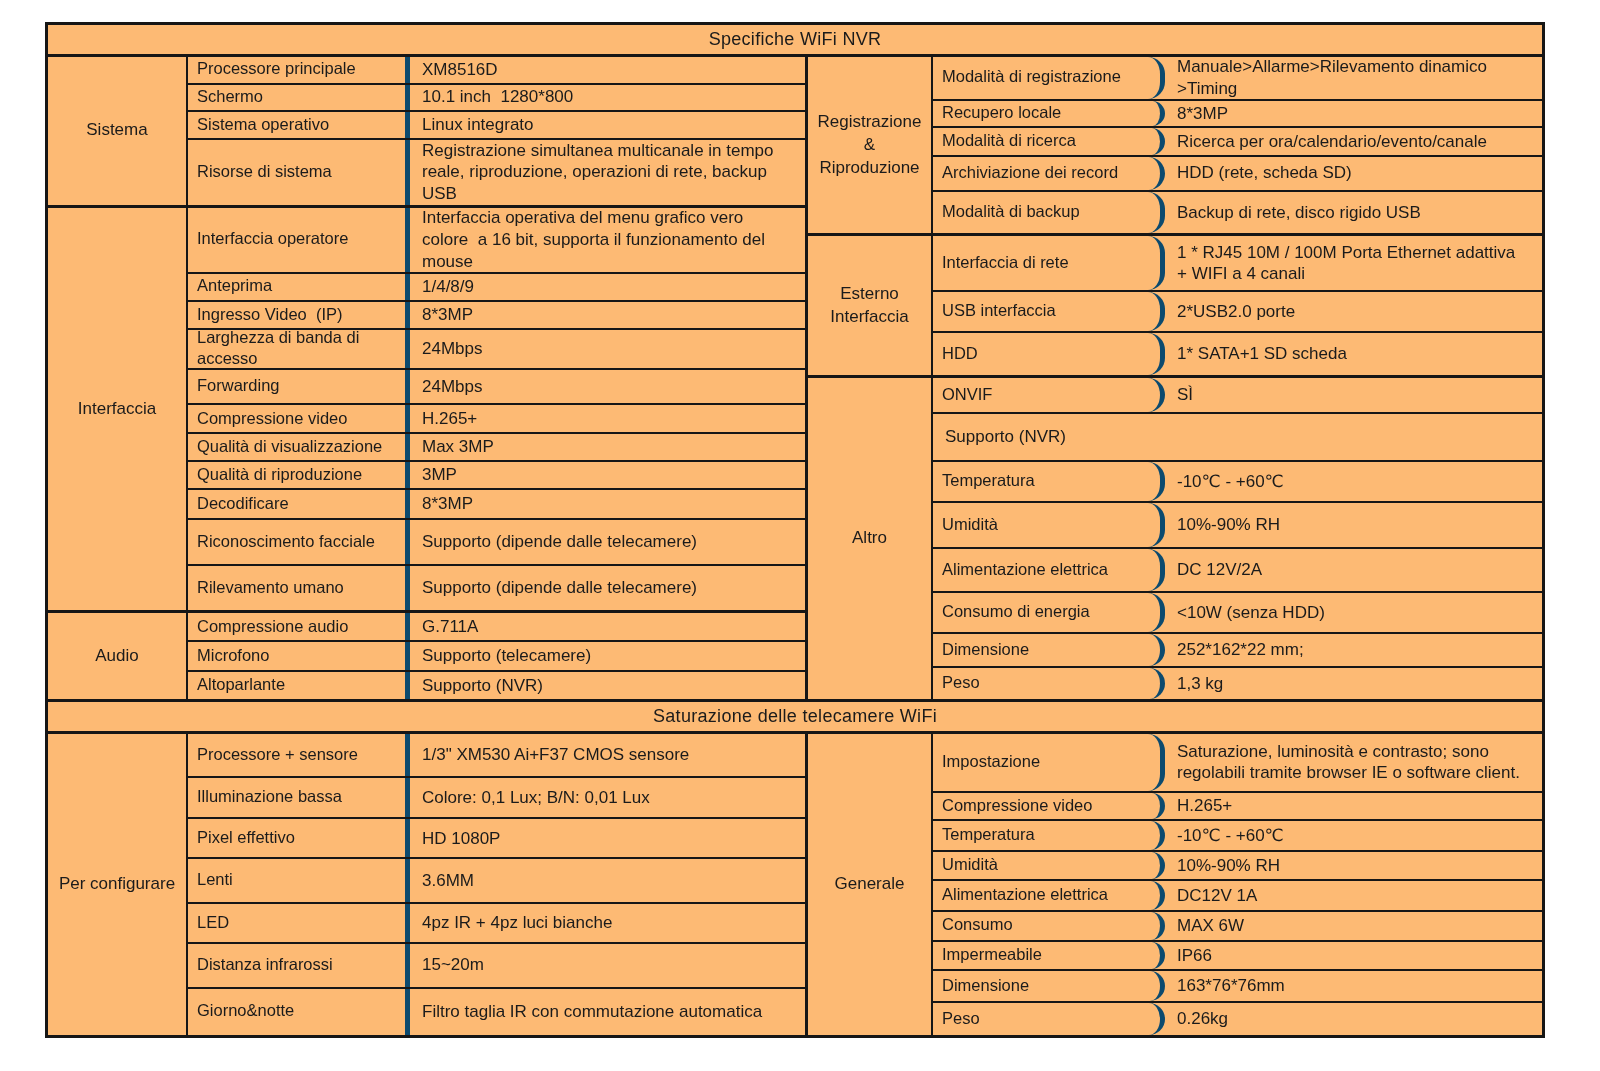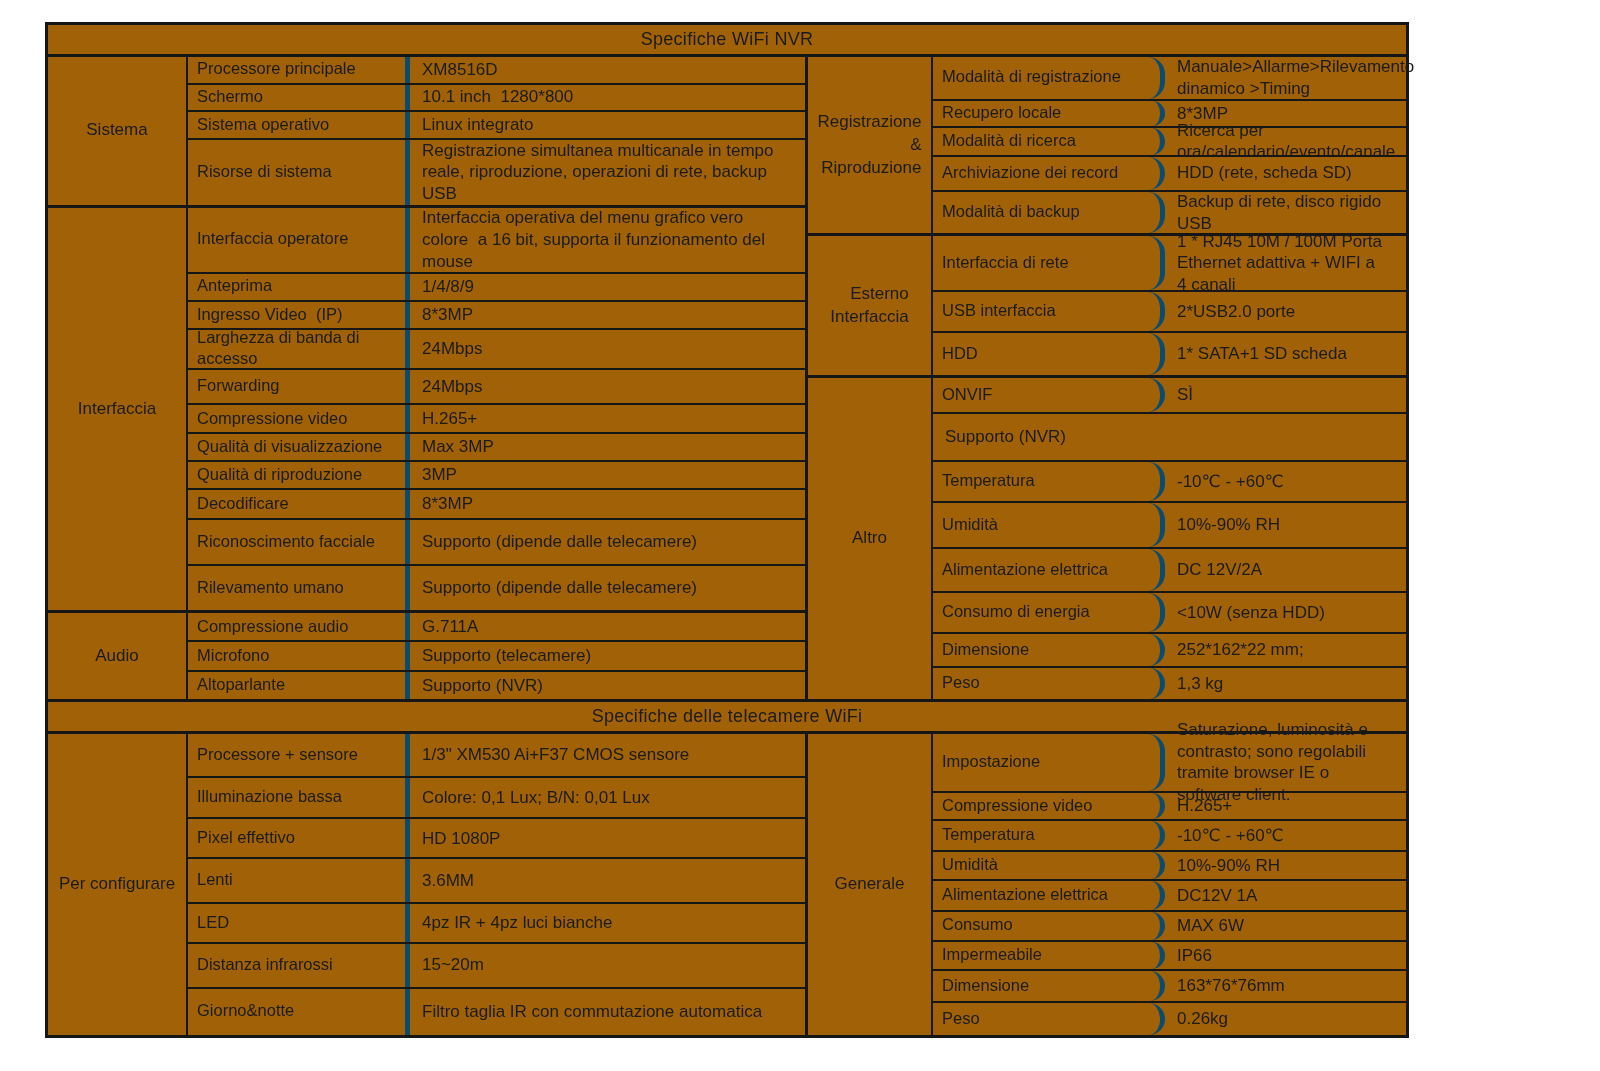--- a/index.html
+++ b/index.html
@@ -3,45 +3,45 @@
 <meta charset="utf-8">
 <style>
   html,body{margin:0;padding:0;background:#ffffff;}
   body{
     width:1600px;height:1071px;position:relative;overflow:hidden;
     font-family:"Liberation Sans","DejaVu Sans",sans-serif;
     color:#1b1b1b;
     -webkit-font-smoothing:antialiased;
   }
   .tbl{
-    position:absolute;left:45px;top:22px;width:1364px;
+    position:absolute;left:45px;top:22px;width:1500px;
     border:3px solid #161616;
     box-sizing:border-box;
     display:flex;flex-direction:column;
-    background:#a16207;
+    background:#fdba74;
   }
   .title-row{
     height:29px;flex:0 0 auto;
     display:flex;align-items:center;justify-content:center;
     font-size:18px;letter-spacing:0.3px;
     border-bottom:3px solid #161616;
   }
   .title-row.mid{border-top:3px solid #161616;}
   .block{display:flex;flex:0 0 auto;box-sizing:border-box;}
   .block.nvr{height:642px;}
   .block.cam{height:301px;}
   .half{display:flex;flex-direction:column;box-sizing:border-box;min-width:0;}
   .half.l{width:760px;border-right:3px solid #161616;}
   .half.r{flex:1;}
   .sec{display:flex;min-height:0;box-sizing:border-box;}
   .sec + .sec{border-top:3px solid #161616;}
   .cat{
     border-right:2px solid #161616;
     display:flex;align-items:center;justify-content:center;
-    text-align:right;white-space:pre-line;
+    text-align:center;white-space:pre-line;
     font-size:17px;line-height:1.35;
     padding:2px 4px;box-sizing:border-box;flex:0 0 auto;
   }
   .half.l .cat{width:140px;}
   .half.r .cat{width:125px;}
   .rows{flex:1;display:flex;flex-direction:column;min-width:0;}
   .row{display:flex;min-height:0;box-sizing:border-box;}
   .row + .row{border-top:2px solid #161616;}
   .lbl{
     border-right:5px solid #0c4a6e;
@@ -241,21 +241,21 @@
           <div class="row" style="flex:33">
               <div class="lbl">Peso</div>
               <div class="val">1,3 kg</div>
             </div>
         </div>
       </div>
 
     </div>
   </div>
 
-  <div class="title-row mid">Specifiche delle telecamere WiFi</div>
+  <div class="title-row mid">Saturazione delle telecamere WiFi</div>
 
   <div class="block cam">
     <div class="half l">
 
       <div class="sec" style="flex:1">
         <div class="cat">Per configurare</div>
         <div class="rows">
           <div class="row" style="flex:44">
               <div class="lbl">Processore + sensore</div>
               <div class="val">1/3" XM530 Ai+F37 CMOS sensore</div>

